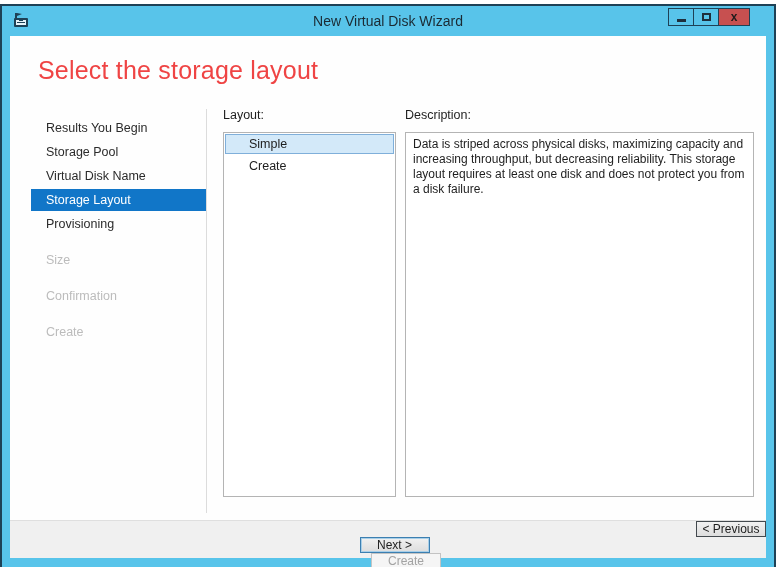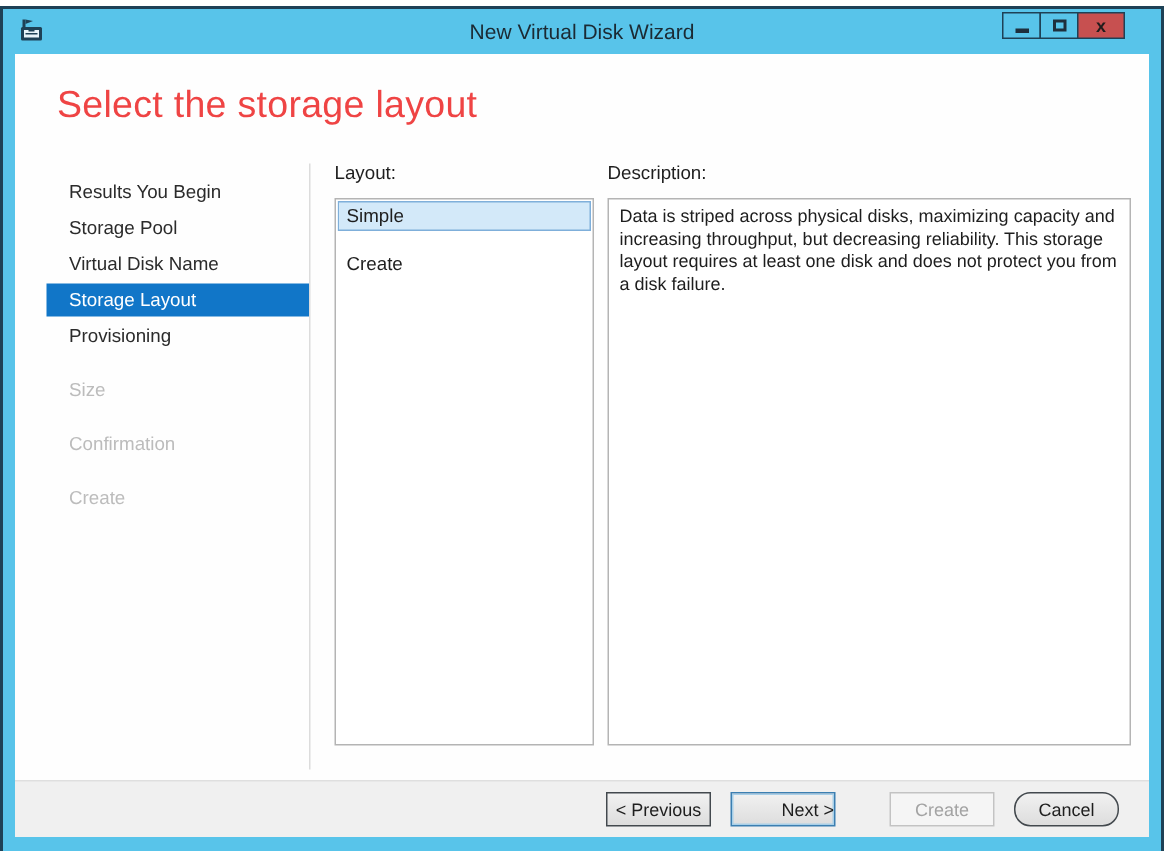--- a/index.html
+++ b/index.html
@@ -71,56 +71,56 @@
     width: 1px; background: #dcdcdc;
   }
   
   .panel-mid { position: absolute; left: 213px; top: 72px; width: 173px; bottom: 61px; }
   .field-label { font-size: 12.5px; color: #1e1e1e; }
   .listbox {
     position: absolute; left: 0; right: 0; top: 24px; bottom: 0;
     border: 1px solid #b4b4b4; background: #fff; padding: 1px;
   }
   .list-item {
-    height: 20px; line-height: 20px; padding-left: 6px;
+    height: 20px; line-height: 20px; padding-left: 24px;
     font-size: 12.5px; color: #1e1e1e; cursor: pointer;
-    margin-bottom: 12px;
+    margin-bottom: 2px;
   }
   .list-item.selected {
     background: #d3e9f9;
     box-shadow: inset 0 0 0 1px #7fafda;
   }
   
   .panel-right { position: absolute; left: 395px; top: 72px; width: 349px; bottom: 61px; }
   .descbox {
     position: absolute; left: 0; right: 0; top: 24px; bottom: 0;
     border: 1px solid #b4b4b4; background: #fff;
     padding: 4px 7px;
     font-size: 12px; line-height: 15px; color: #1e1e1e;
   }
   
   .footer {
     position: absolute; left: 0; right: 0; bottom: 0; height: 38px;
     background: #f0f0f0; border-top: 1px solid #dfdfdf;
-    display: flex; align-items: center;
+    display: flex; align-items: center; flex-direction: column;
   }
   .btn {
     width: 70px; height: 23px;
     font-family: inherit; font-size: 12px; color: #1e1e1e;
     background: linear-gradient(#f1f1f1, #dddddd);
     border: 1px solid #43494e;
     cursor: pointer; padding: 0;
   }
   .btn.default { border: 1px solid #3c7fb1; box-shadow: 0 0 0 1px #a8cfe8 inset; }
   .btn.disabled {
     background: #f5f5f5; border: 1px solid #c3c3c3; color: #a3a3a3;
     cursor: default;
   }
   .btn-previous { margin-left: auto; }
-  .btn-next { margin-left: 13px; text-align: right; }
+  .btn-next { margin-left: 13px; }
   .btn-create { margin-left: 36px; }
   .btn-cancel { margin-left: 13px; margin-right: 20px; border-radius: 11px; }
 </style>
 </head>
 <body>
 
 <div class="window">
 
   <div class="titlebar">
     <span class="app-icon">

